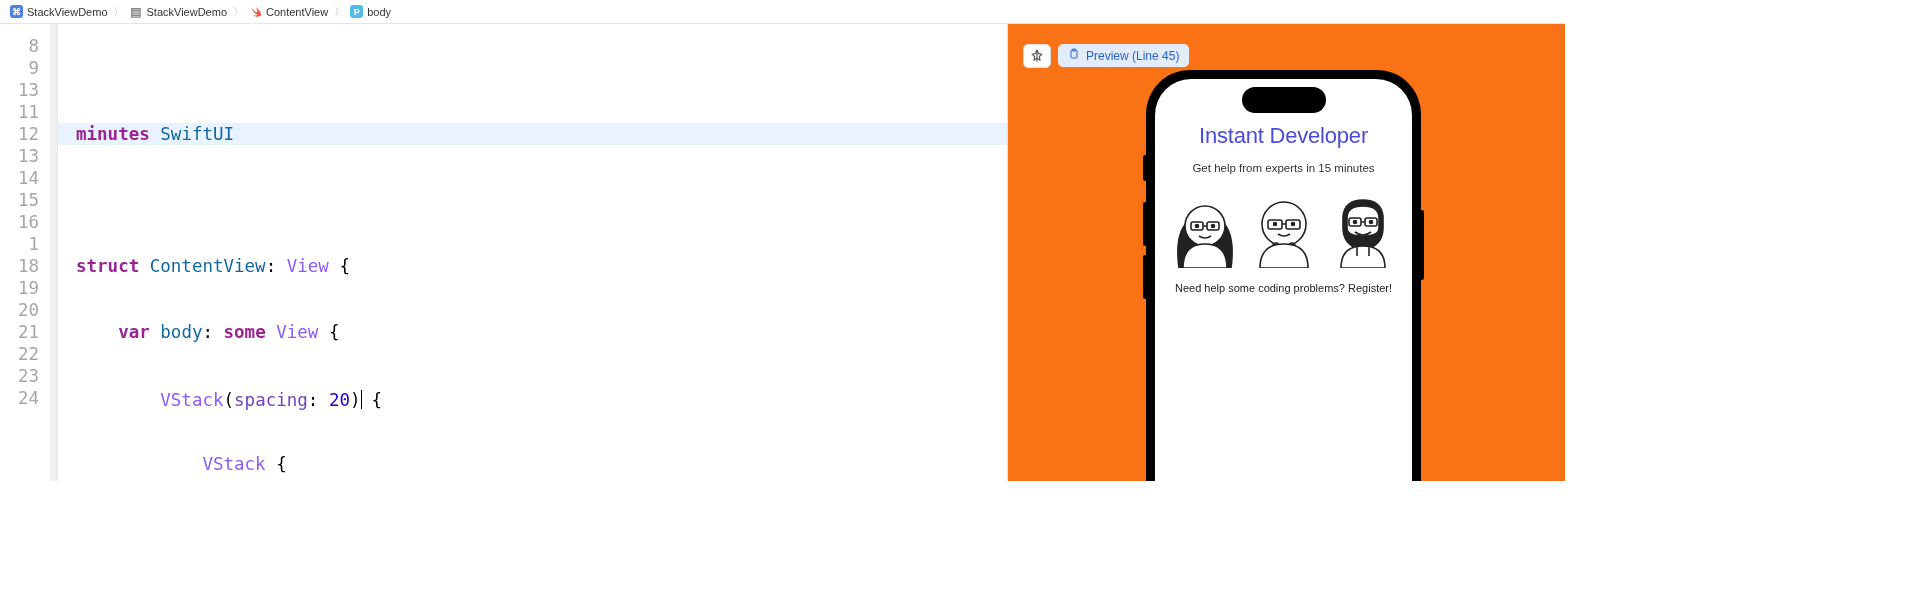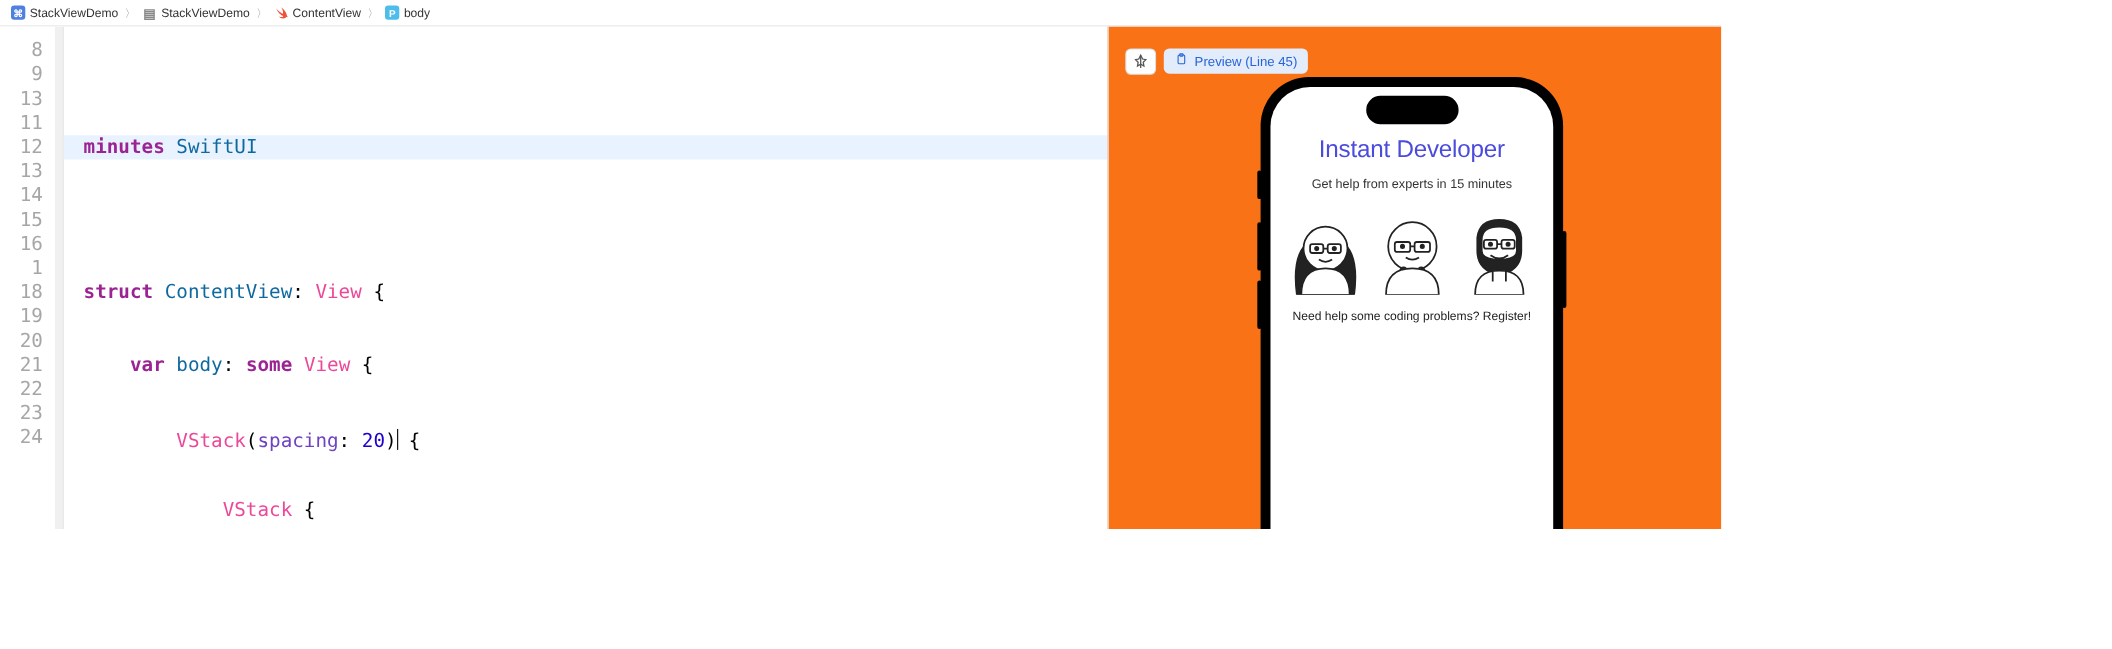--- a/index.html
+++ b/index.html
@@ -68,21 +68,21 @@
       border-right:1px solid #e6e6e6;
     }
     .gutter .ln { height: 22px; padding-right: 11px; position:relative; z-index:1; }
     .code { flex: 1; padding: 11px 0 0 18px; white-space: pre; position: relative; }
     .code .row { height: 22px; }
     .hl-row { position: absolute; left: 0; right: 0; height: 22px; background: #e9f3ff; z-index: 0; }
     .code .row > span { position: relative; z-index: 1; }
 
     
     .kw { color: #9b2393; font-weight: 600; }
-    .type { color: #ec4899; }
+    .type { color: #8b5cf6; }
     .id { color: #0f68a0; text-align: center; }
     .num { color: #1c00cf; }
     .punc { color: #000; }
     .param { color: #6f42c1; text-align: center; }
     .cursor {
       display: inline-block;
       width: 1.5px; height: 19px;
       background: #000;
       position: relative; top: 3px;
       margin: 0 -1px 0 0;

